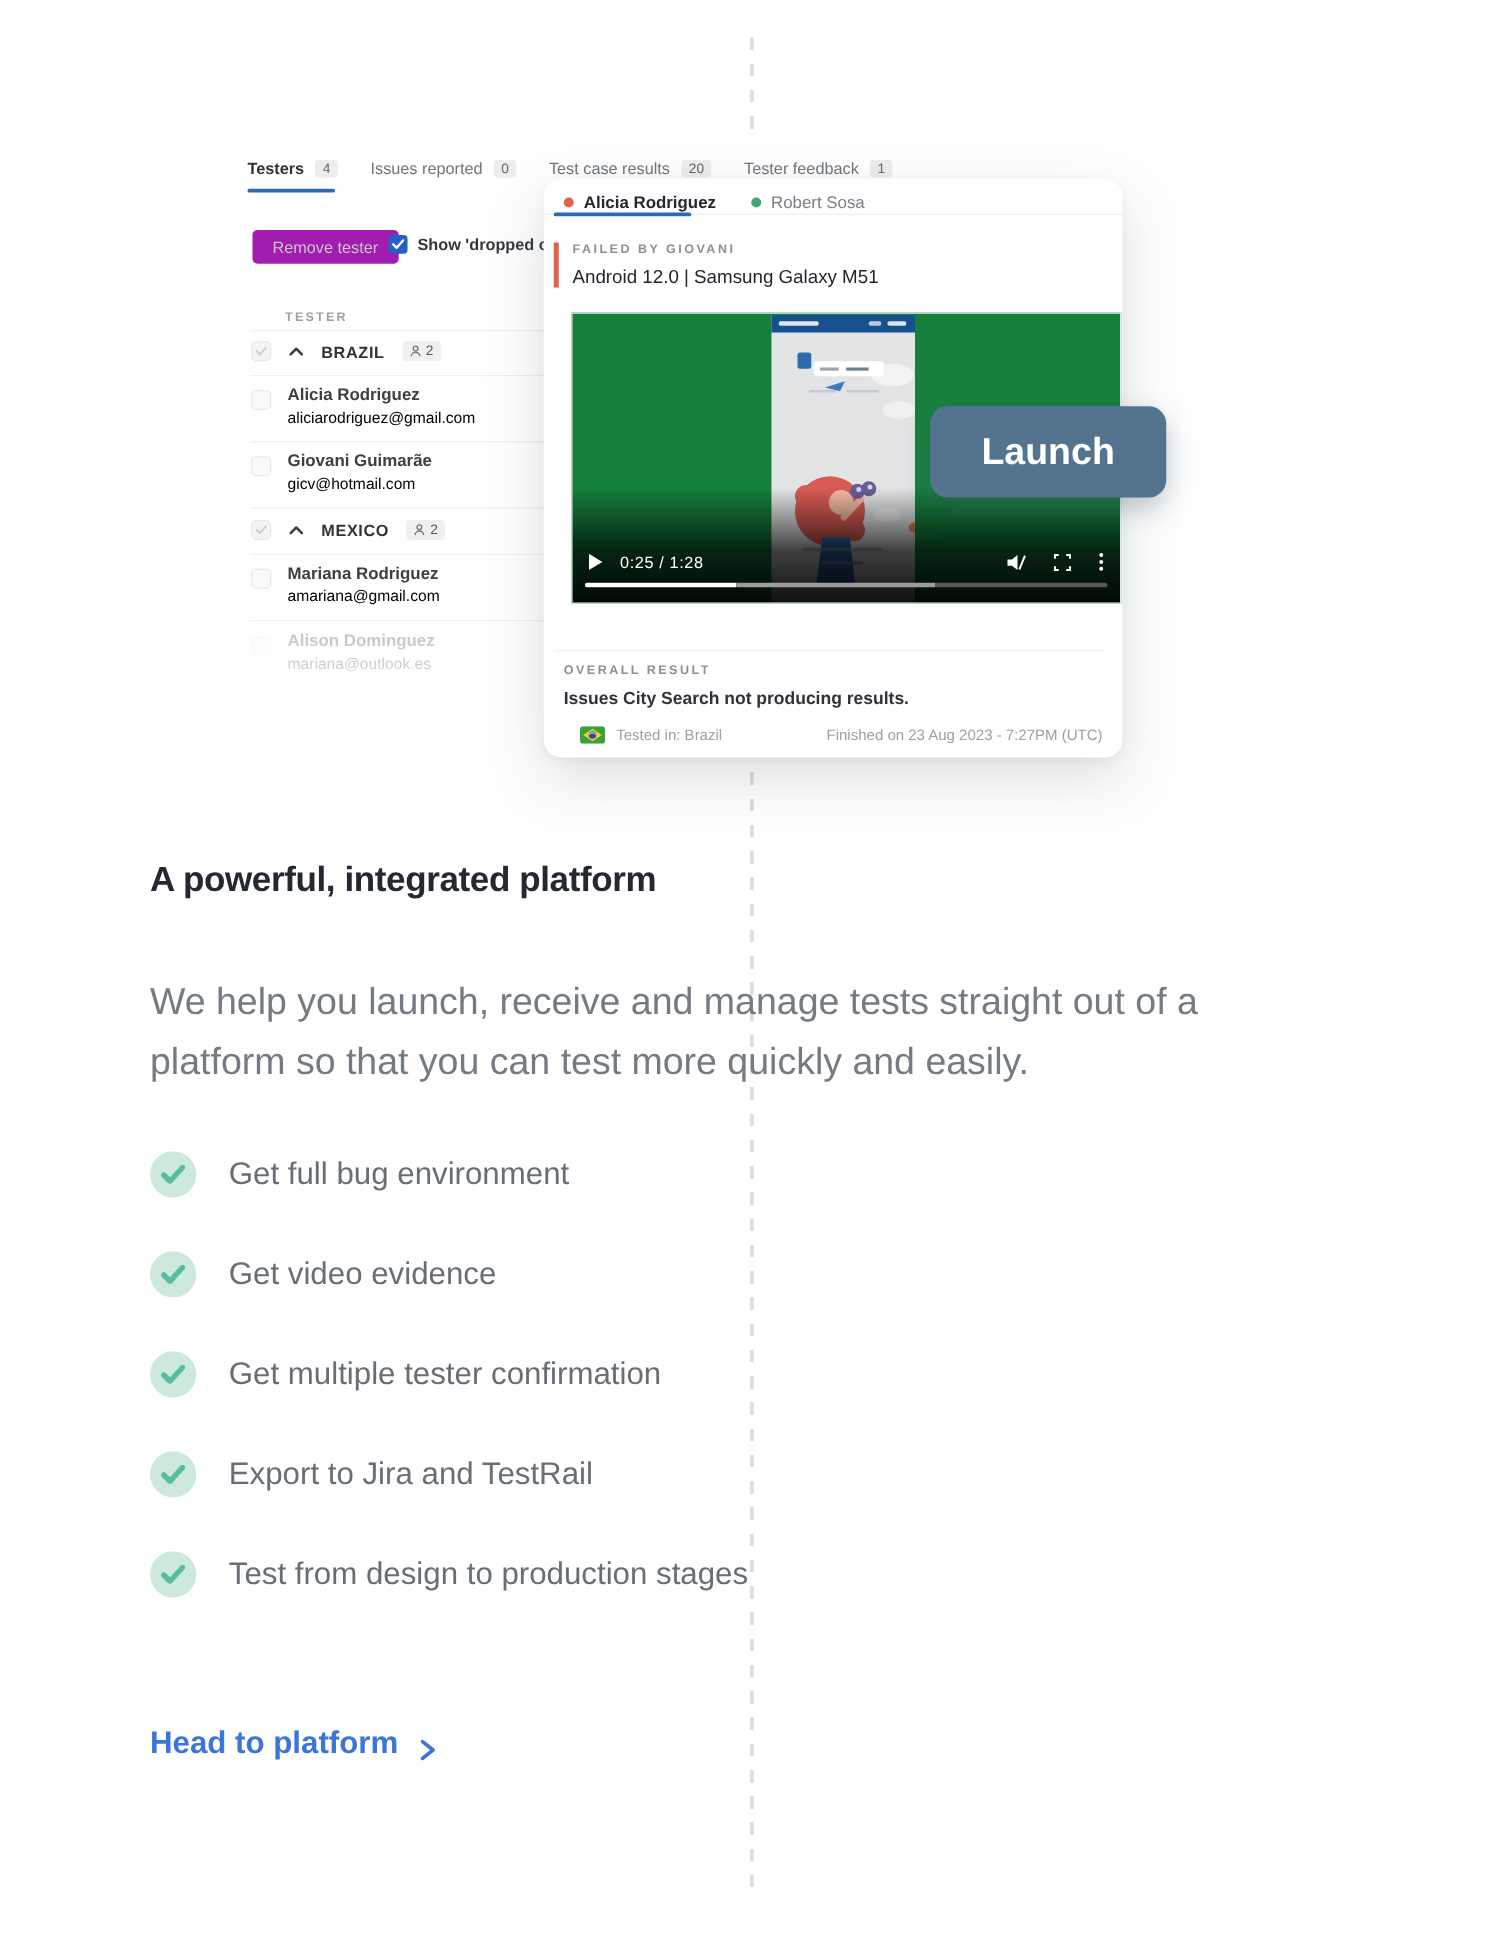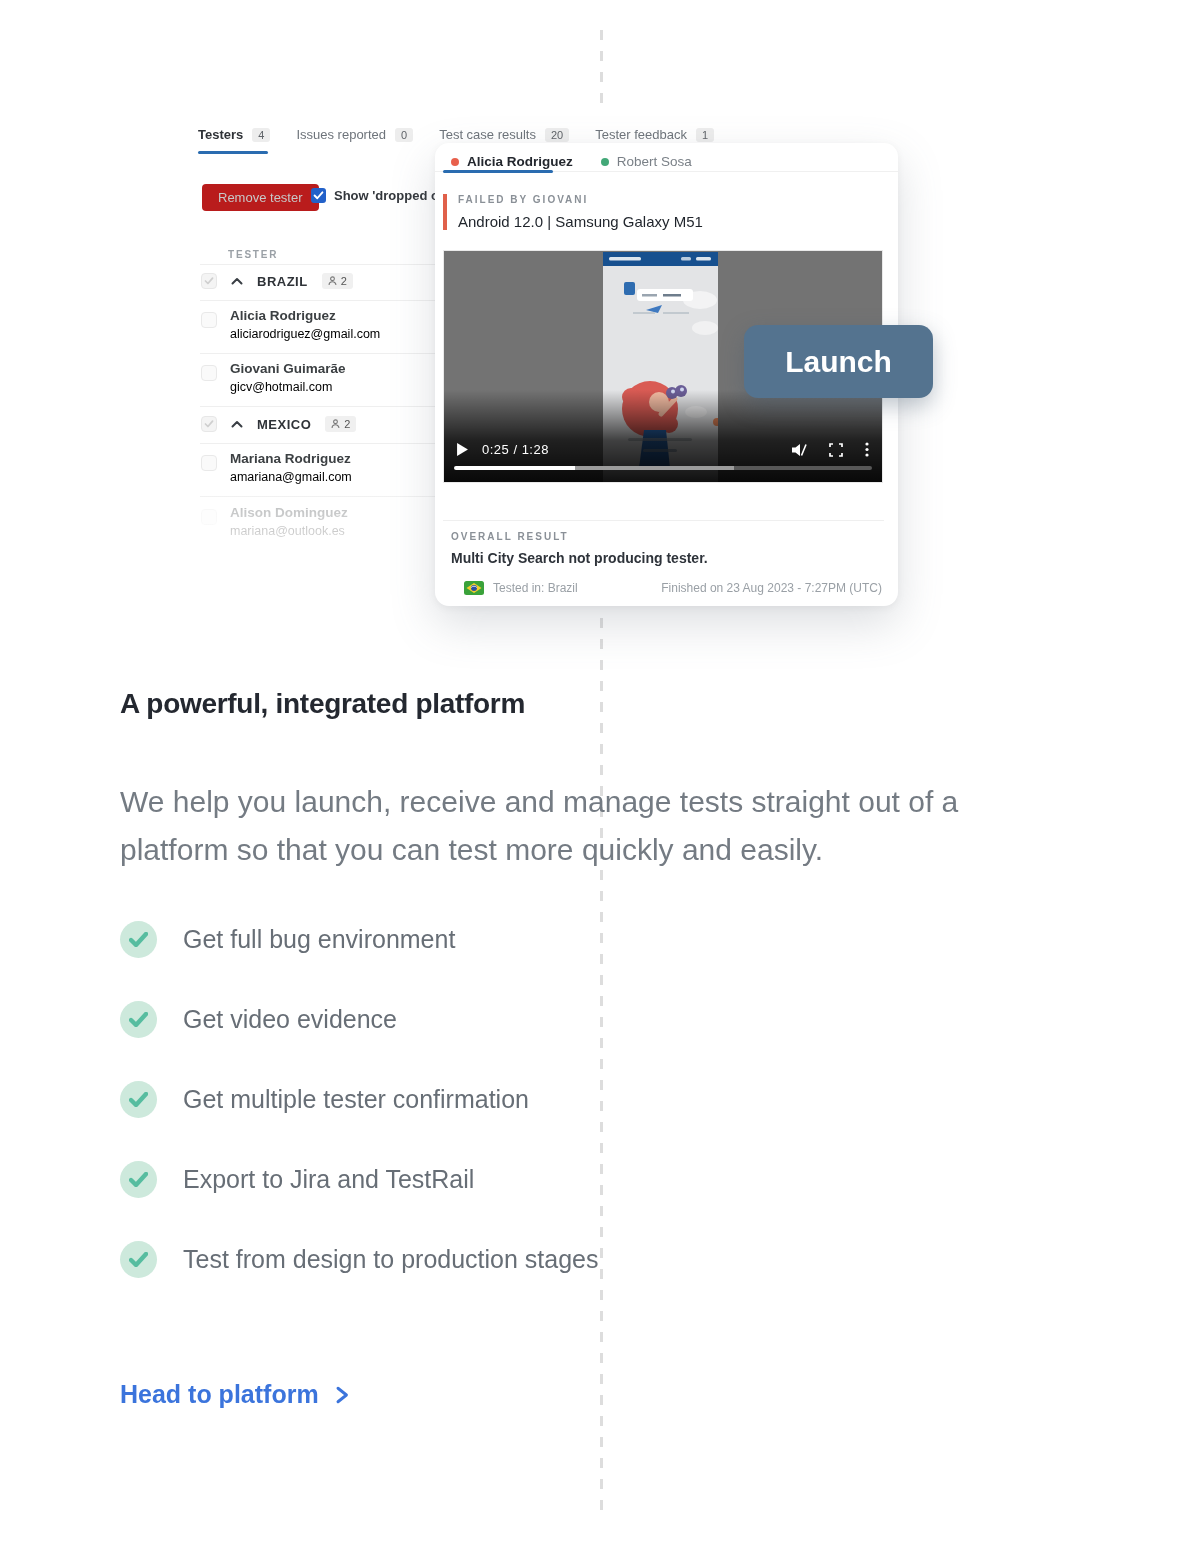--- a/index.html
+++ b/index.html
@@ -11,21 +11,21 @@
 
   
   .composite { position:absolute; left:180px; top:110px; width:756px; height:505px; background:#fff; }
 
   .tabs-row { position:absolute; left:18px; top:17px; display:flex; gap:26px; align-items:center; white-space:nowrap; }
   .tab { display:flex; align-items:center; gap:9px; font-size:13px; color:#6e747b; cursor:pointer; }
   .tab.active .tab-label { color:#2f3237; font-weight:bold; }
   .badge { background:#ededed; color:#5f6368; font-size:11px; padding:1px 6px; border-radius:3px; }
   .tab-underline { position:absolute; left:18px; top:41px; width:70px; height:3px; border-radius:2px; }
 
-  .remove-btn { position:absolute; left:22px; top:74px; padding:6px 16px; background:#b91c1c;
+  .remove-btn { position:absolute; left:22px; top:74px; padding:6px 16px; background:#a21caf;
     color:#c8c8c8; border:none; border-radius:4px; font-size:13px; }
   .show-dropped { position:absolute; left:131px; top:78px; display:flex; align-items:center; gap:8px; }
   .cb-blue { width:15px; height:15px; border-radius:3px; display:flex; align-items:center; justify-content:center; }
   .show-dropped-label { font-size:13px; color:#33373c; font-weight:bold; }
 
   .col-header { position:absolute; left:48px; top:139px; font-size:10px; letter-spacing:1.8px;
     color:#9aa0a6; font-weight:bold; }
   .hline { position:absolute; left:20px; width:412px; height:1px; background:#efefef; }
 
   .grp-row { position:absolute; left:21px; display:flex; align-items:center; gap:14px; }
@@ -52,21 +52,21 @@
   .card-tab { display:flex; align-items:center; gap:8px; font-size:13.5px; cursor:pointer; }
   .dot { width:8px; height:8px; border-radius:50%; }
   .card-tab.active .ct-name { color:#23272e; font-weight:bold; }
   .card-tab .ct-name { color:#7a8087; }
   .card-tab-underline { position:absolute; left:8px; top:27px; width:110px; height:3px; border-radius:2px; }
 
   .failed-block { position:absolute; left:8px; top:51px; border-left:4px solid #e0604a; padding-left:11px; }
   .failed-label { font-size:10px; letter-spacing:2px; color:#8a9097; font-weight:bold; margin-bottom:8px; }
   .device-title { font-size:15px; font-weight:normal; color:#1f242b; }
 
-  .video { position:absolute; left:8px; top:107px; width:440px; height:233px; background:#737373;
+  .video { position:absolute; left:22px; top:107px; width:440px; height:233px; background:#15803d;
     border:1px solid #e9e9e9; overflow:hidden; }
   .phone { position:absolute; left:159px; top:1px; }
   .video-shade { position:absolute; left:0; right:0; bottom:0; height:92px;
     background:linear-gradient(to bottom, rgba(0,0,0,0) 0%, rgba(0,0,0,.72) 55%, rgba(0,0,0,.93) 100%); }
   .controls { position:absolute; left:13px; right:13px; bottom:25px; display:flex; align-items:center; color:#fff; }
   .vtime { font-size:13px; margin-left:14px; letter-spacing:.5px; }
   .ctrl-right { margin-left:auto; display:flex; align-items:center; gap:22px; }
   .progress { position:absolute; left:10px; right:10px; bottom:12px; height:4px; display:flex; border-radius:2px; overflow:hidden; }
   .seg-played { width:29%; background:#ffffff; }
   .seg-buffer { width:38%; background:#9c9c9c; }
@@ -89,21 +89,21 @@
   
   .heading { position:absolute; left:120px; top:688px; font-size:28px; font-weight:bold;
     color:#242830; letter-spacing:-.3px; }
   .body-par { position:absolute; left:120px; top:778px; width:900px; font-size:30px;
     line-height:48px; color:#747b83; }
   .checklist { position:absolute; left:120px; top:920px; }
   .check-item { display:flex; align-items:center; gap:26px; height:38px; margin-bottom:42px; }
   .check-circle { width:37px; height:37px; border-radius:50%; display:flex; align-items:center;
     justify-content:center; flex-shrink:0; }
   .check-text { font-size:25px; color:#676e76; }
-  .cta { position:absolute; left:120px; top:1380px; display:flex; align-items:center; gap:16px;
+  .cta { position:absolute; left:120px; top:1380px; display:flex; align-items:flex-end; gap:16px;
     font-size:25px; font-weight:bold; text-decoration:none; cursor:pointer; }
 </style>
 </head>
 <body>
 
 <div class="dashed-line"></div>
 
 <div class="composite">
 
   <div class="tabs-row">
@@ -289,21 +289,21 @@
       </div>
       <div class="progress">
         <span class="seg-played"></span>
         <span class="seg-buffer"></span>
         <span class="seg-rest"></span>
       </div>
     </div>
 
     <div class="card-div2"></div>
     <div class="overall-label">OVERALL RESULT</div>
-    <div class="result-text">Multi City Search not producing tester.</div>
+    <div class="result-text">Issues City Search not producing results.</div>
 
     <div class="card-footer">
       <span class="tested-in">
         <svg width="20" height="14" viewBox="0 0 20 14">
           <rect width="20" height="14" rx="2.5" fill="#3aa23a"></rect>
           <polygon points="10,2 17.5,7 10,12 2.5,7" fill="#f2cd2e"></polygon>
           <circle cx="10" cy="7" r="3" fill="#2a4fa0"></circle>
           <path d="M7.2,6.6 a3.5,3.5 0 0 1 5.6,0" stroke="#fff" stroke-width=".8" fill="none"></path>
         </svg>
         <span>Tested in: Brazil</span>

